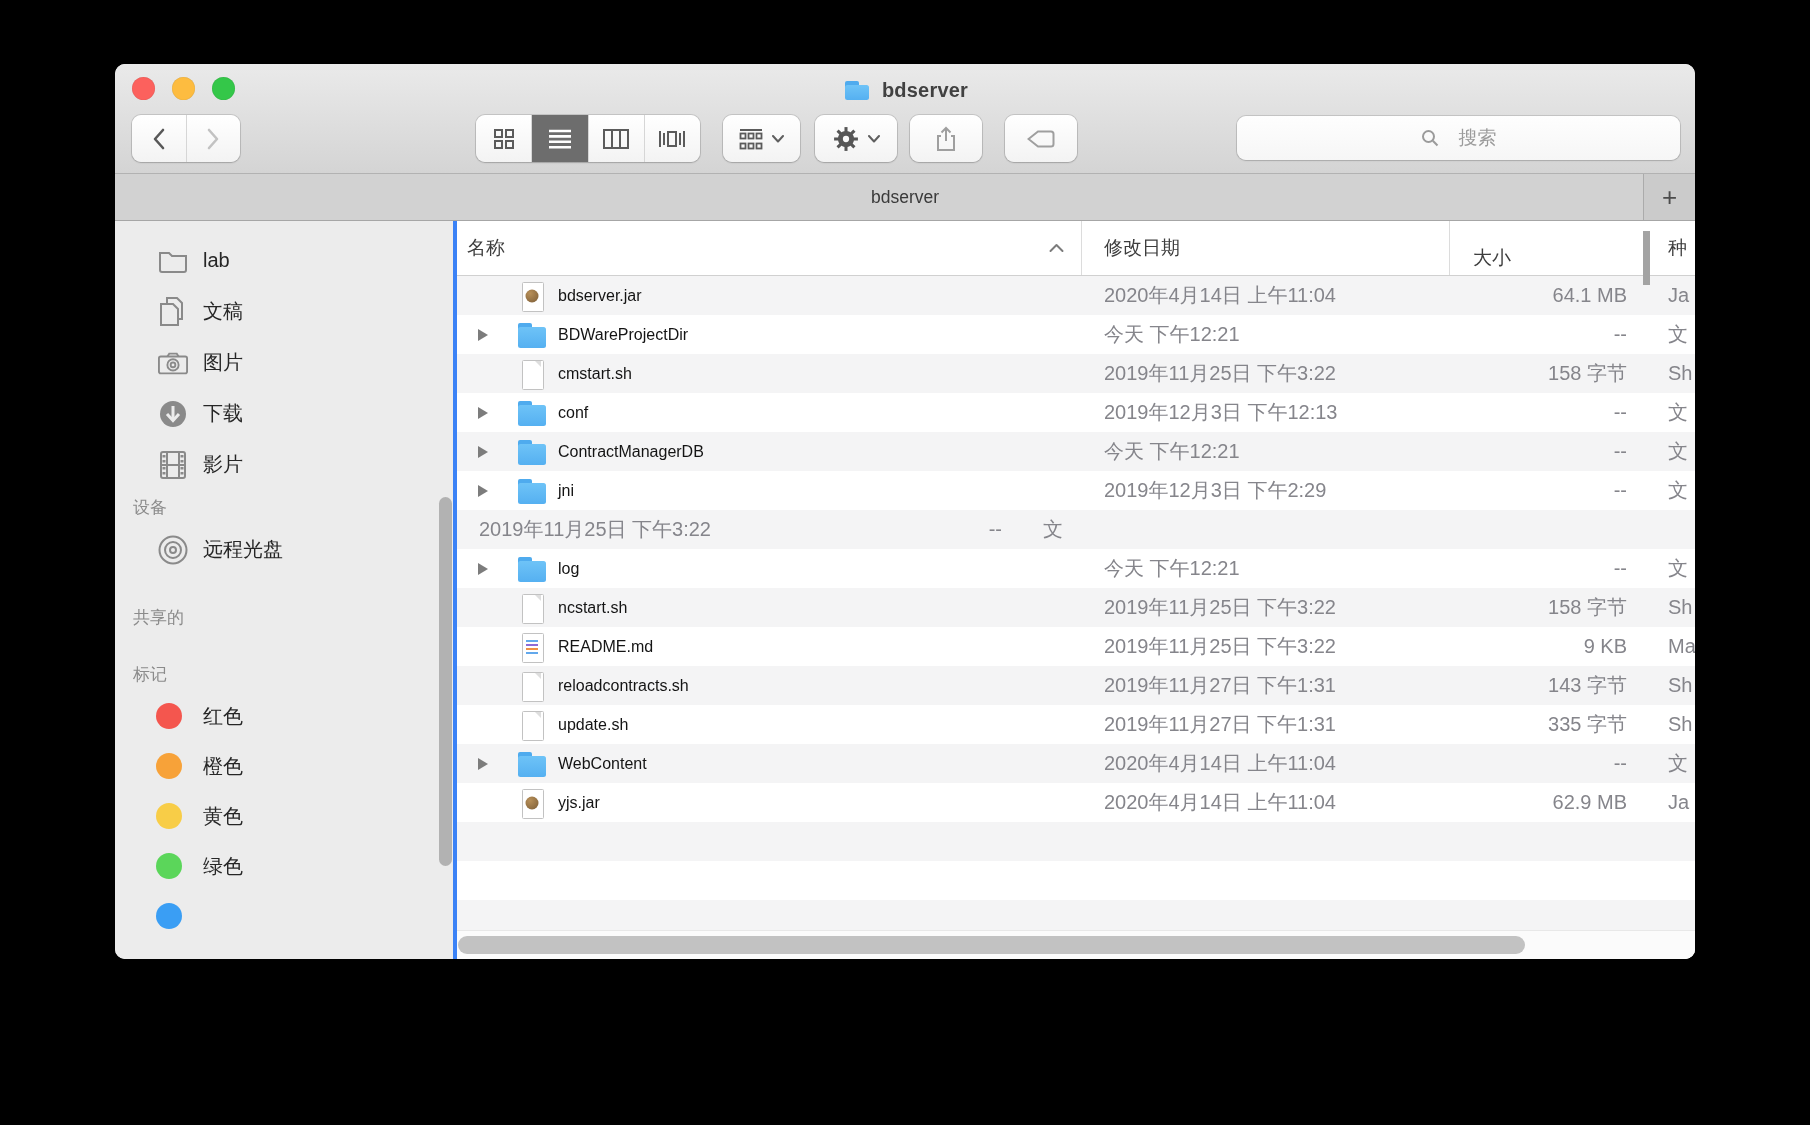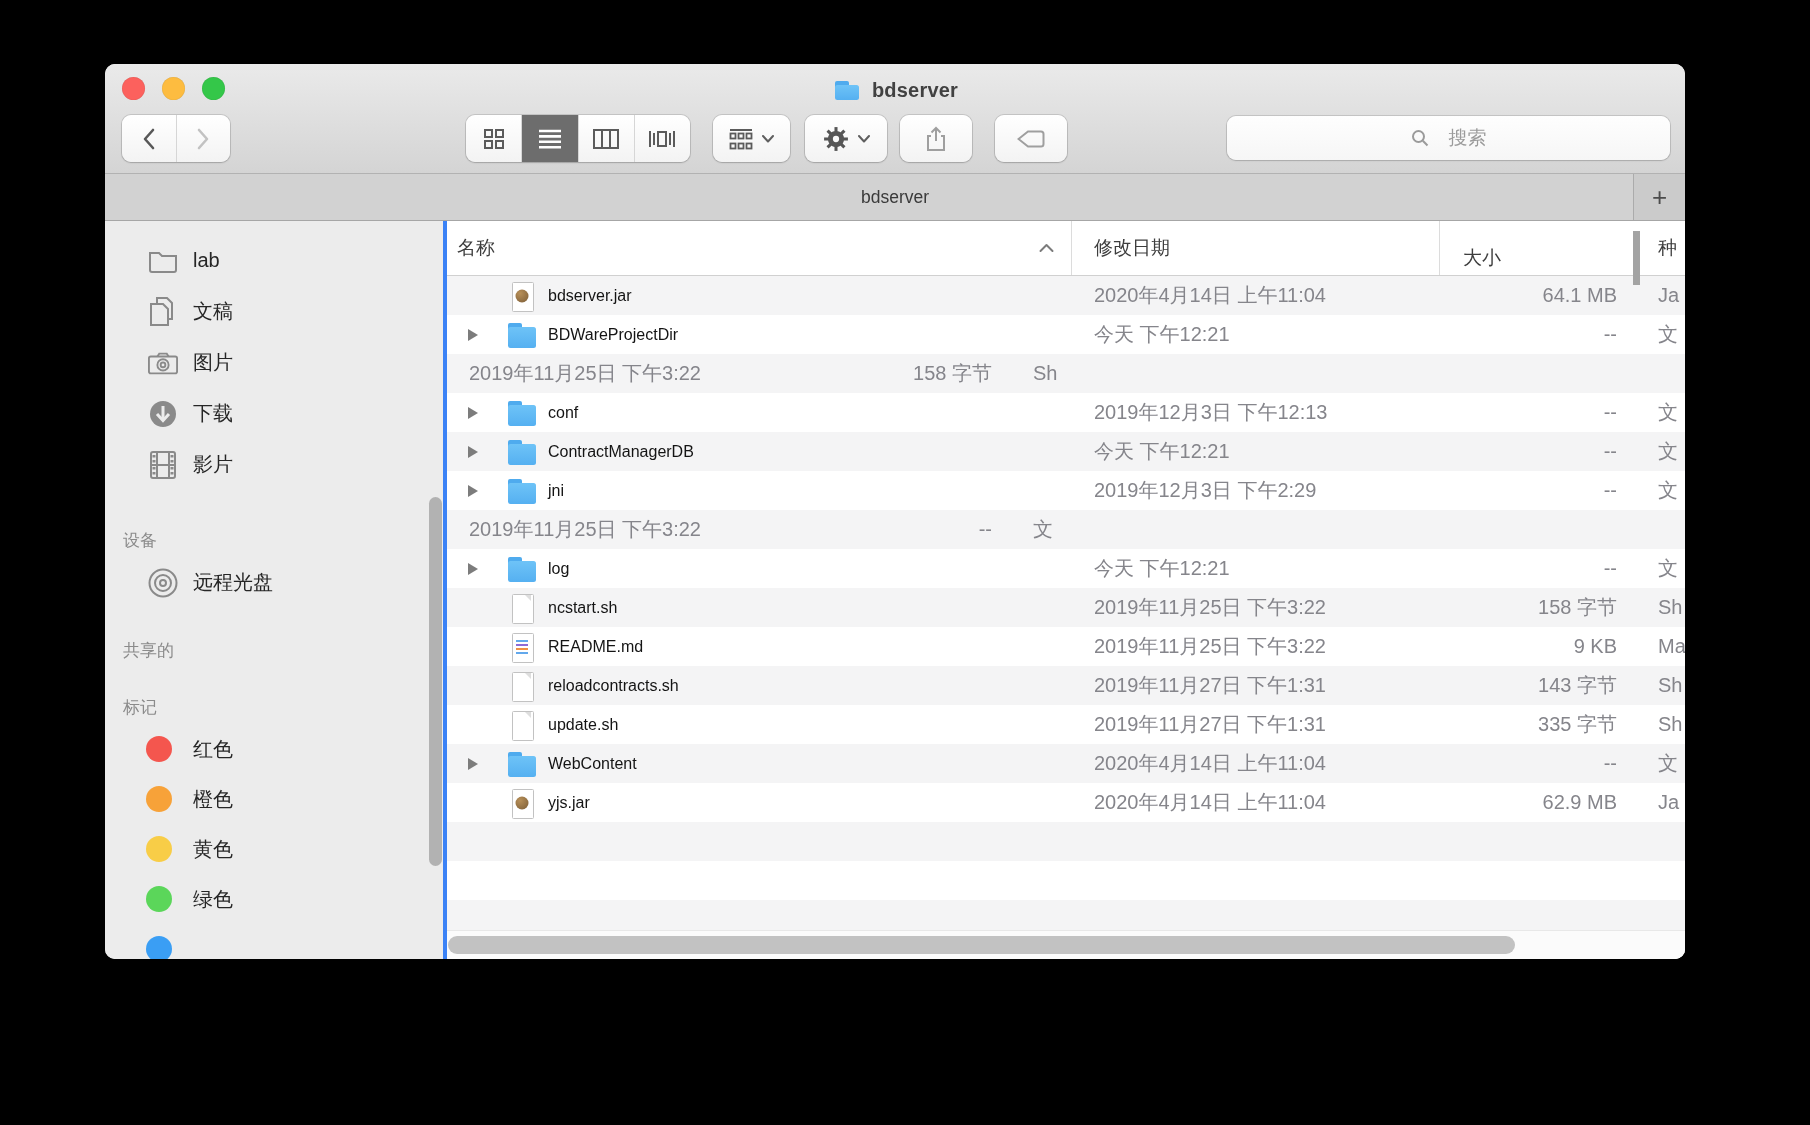--- a/index.html
+++ b/index.html
@@ -1,19 +1,19 @@
 <!DOCTYPE html>
 <html style="--folder-blue: #55b0f1;"><head>
 <meta charset="utf-8">
 <style>
   :root{ --folder-blue:#55b0f1; }
   *{margin:0;padding:0;box-sizing:border-box;}
   html,body{width:1810px;height:1125px;background:#000;overflow:hidden;
     font-family:"Liberation Sans","DejaVu Sans",sans-serif;}
-  .window{position:absolute;left:105px;top:64px;width:1580px;height:895px;
+  .window{position:absolute;left:115px;top:64px;width:1580px;height:895px;
     border-radius:10px;overflow:hidden;background:#fff;box-shadow:0 20px 60px rgba(0,0,0,.55);}
 
   
   .toolbar{position:relative;height:110px;
     background:linear-gradient(#eaeaea,#d4d4d4);border-bottom:1px solid #b2b2b2;}
   .traffic{position:absolute;left:17px;top:13px;display:flex;gap:17px;}
   .tl{width:23px;height:23px;border-radius:50%;box-shadow:inset 0 0 1px rgba(0,0,0,.25);}
   .titlerow{position:absolute;left:0;right:0;top:9px;height:34px;display:flex;
     align-items:center;justify-content:center;gap:10px;}
   .titlerow .t-ficon{width:30px;height:26px;position:relative;}
@@ -44,21 +44,21 @@
   
   .main{display:flex;height:738px;}
   .sidebar{width:342px;flex:none;background:#ececec;border-right:4px solid #3b82f6;
     position:relative;padding-top:14px;overflow:hidden;}
   .side-item{height:51px;display:flex;align-items:center;}
   .side-ic{width:30px;height:30px;margin-left:43px;flex:none;display:flex;
     align-items:center;justify-content:center;}
   .side-label{margin-left:15px;font-size:20px;color:#262626;}
   .side-header{height:34px;display:flex;align-items:center;padding-left:18px;
     font-size:17px;color:#8b8b8b;}
-  .sec-devices{margin-top:33px;text-align:right;} .sec-shared{margin-top:25px;} .sec-tags{margin-top:23px;}
+  .sec-devices{text-align:right;} .sec-shared{margin-top:25px;} .sec-tags{margin-top:23px;}
   .tag-item{height:50px;display:flex;align-items:center;}
   .tag-dot{width:26px;height:26px;border-radius:50%;margin-left:41px;flex:none;}
   .tag-label{margin-left:21px;font-size:20px;color:#262626;}
   .side-scrollbar{position:absolute;top:276px;right:1px;width:13px;height:369px;
     border-radius:7px;background:#b2b2b2;}
 
   .content{flex:1;position:relative;background:#fff;overflow:hidden;}
   .lheader{height:55px;display:flex;align-items:center;border-bottom:1px solid #d0d0d0;
     font-size:19px;color:#3d3d3d;background:#fff;}
   .hcell{height:100%;display:flex;align-items:center;position:relative;}
@@ -429,20 +429,27 @@
               </span>
       <span class="ficon icon-folder"></span>
       <span class="fname">BDWareProjectDir</span>
     </div>
     <div class="c-date">今天 下午12:21</div>
     <div class="c-size">--</div>
     <div class="c-kind">文</div>
   </div>
 
   <div class="row">
+    <div class="c-name">
+      <span class="tri-box hidden">
+                <span class="tri"></span>
+              </span>
+      <span class="ficon icon-doc"></span>
+      <span class="fname">cmstart.sh</span>
+    </div>
     <div class="c-date">2019年11月25日 下午3:22</div>
     <div class="c-size">158 字节</div>
     <div class="c-kind">Sh</div>
   </div>
 
   <div class="row">
     <div class="c-name">
       <span class="tri-box">
                 <span class="tri"></span>
               </span>

